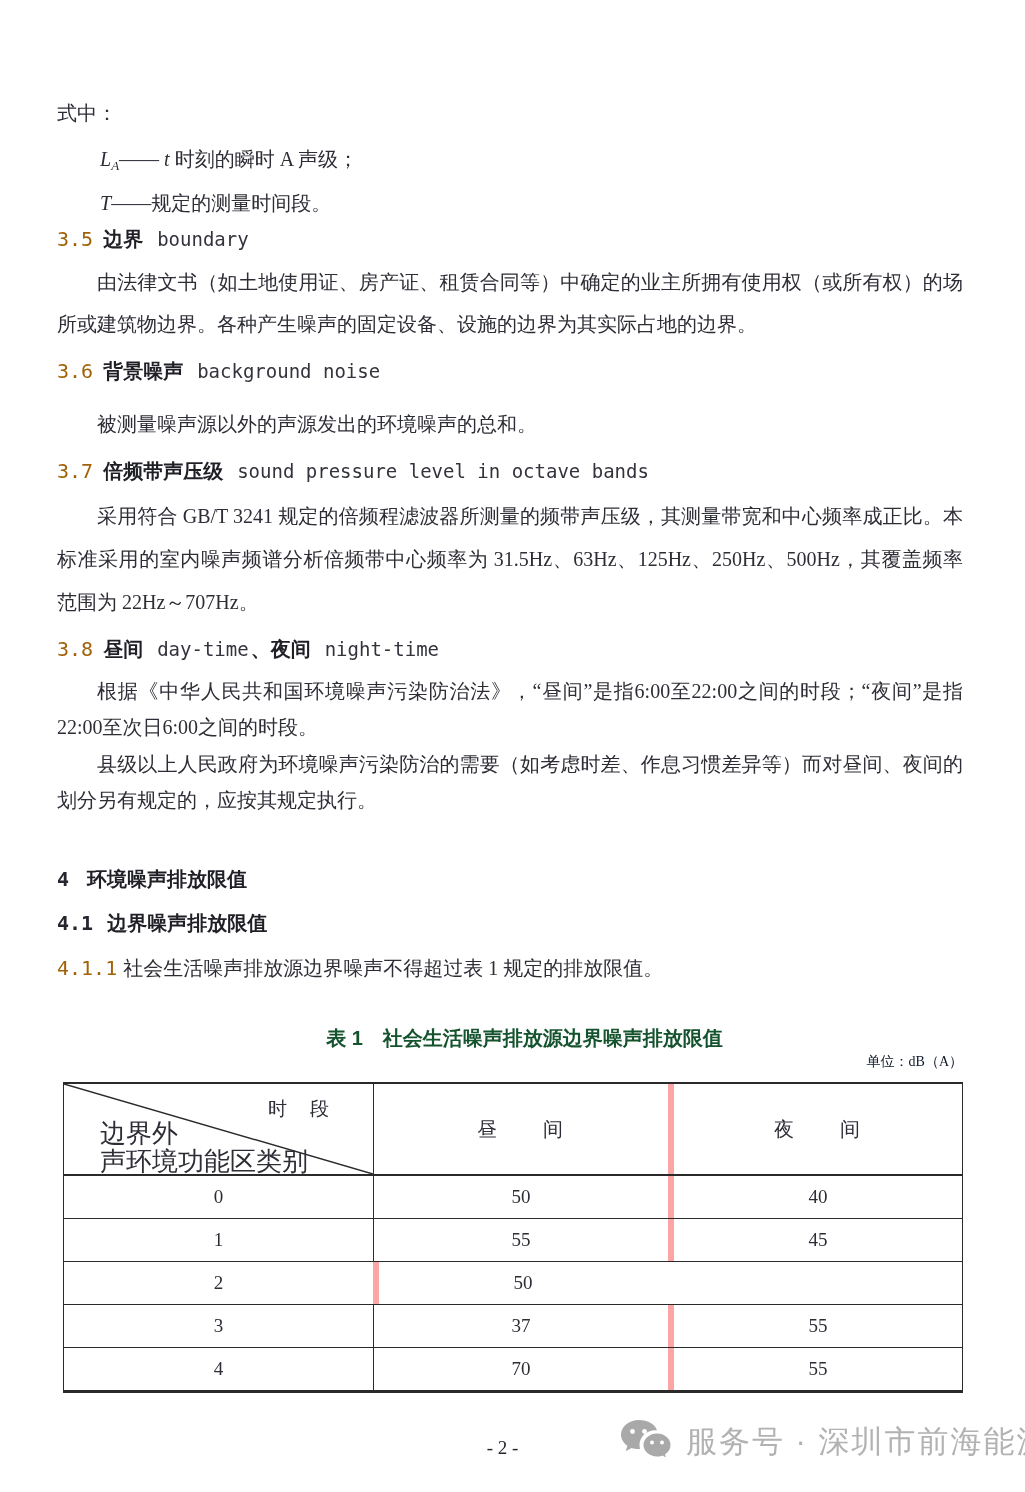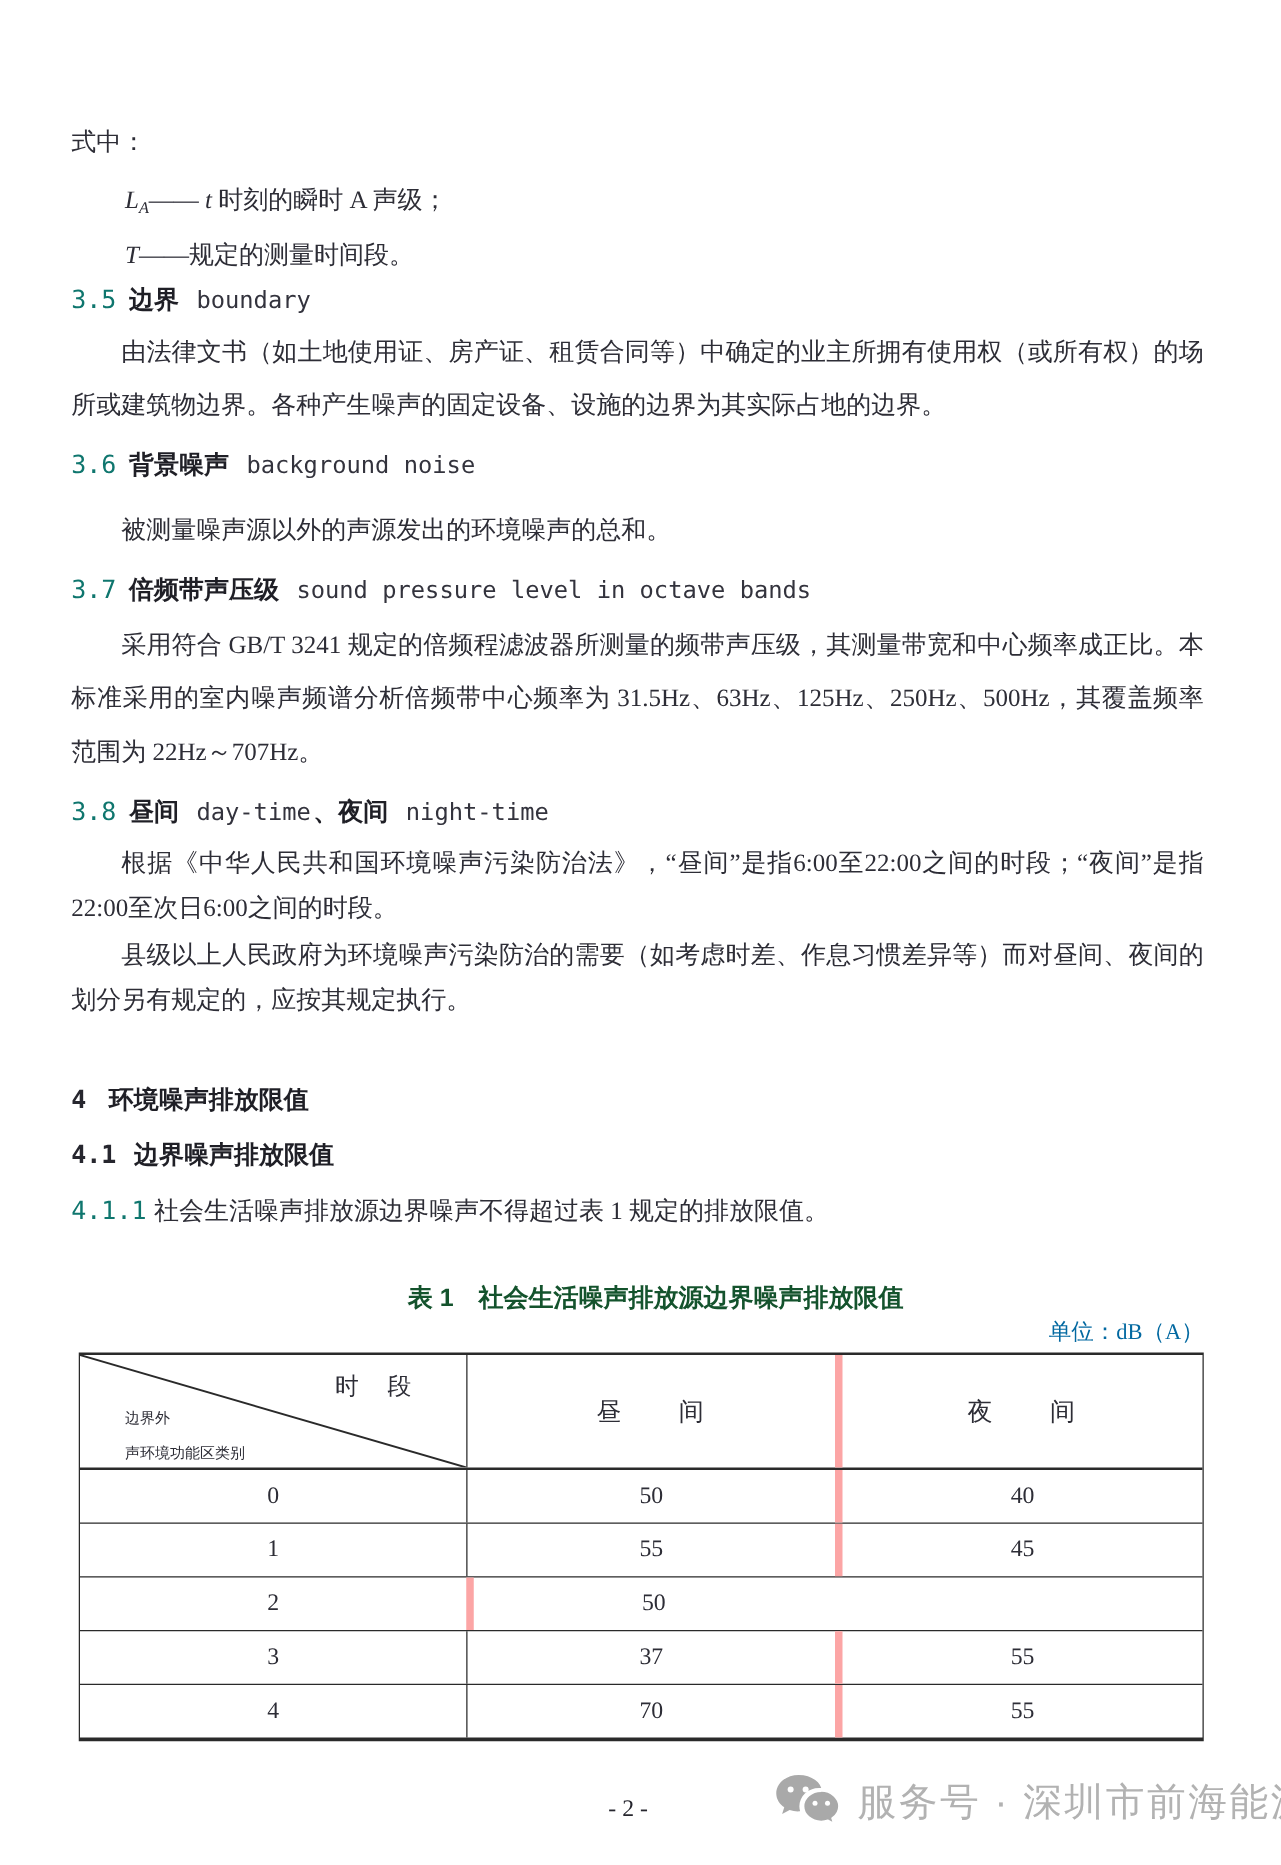--- a/index.html
+++ b/index.html
@@ -9,42 +9,42 @@
     color:#2d2d36;
   }
   .abs{position:absolute;}
   .body20{font-size:20px;}
   .para{width:906px;text-align:justify;line-height:42px;font-size:20px;}
   .indent{text-indent:2em;}
   .lh43{line-height:43px;}
   .lh36{line-height:36px;}
   .heading{font-size:20px;white-space:nowrap;}
   .hnum{font-family:"DejaVu Sans Mono","Liberation Mono",monospace;font-weight:bold;color:#26262e;}
-  .hnum-light{font-family:"DejaVu Sans Mono","Liberation Mono",monospace;font-weight:normal;color:#0f766e;}
+  .hnum-light{font-family:"DejaVu Sans Mono","Liberation Mono",monospace;font-weight:normal;color:#a16207;}
   .hzh{font-family:"Liberation Sans","DejaVu Sans",sans-serif;font-weight:bold;color:#1f1f26;margin-left:10px;}
   .hen{font-family:"DejaVu Sans Mono","Liberation Mono",monospace;font-weight:normal;color:#33333d;margin-left:14px;font-size:19px;}
   .sym{font-style:italic;font-size:20px;}
   .sub{font-style:italic;font-size:13px;vertical-align:-4px;}
   .caption{font-family:"Liberation Sans","DejaVu Sans",sans-serif;font-weight:bold;font-size:20px;
            width:1025px;text-align:center;color:#14532d;padding-left:12px;}
-  .unit{font-size:18px;width:963px;text-align:right;color:#0369a1;}
+  .unit{font-size:14px;width:963px;text-align:right;color:#0f172a;}
   
   .tbl{left:63px;top:1082px;width:898px;border:1px solid #2a2a2a;border-top-width:2px;border-bottom-width:3px;}
   .trow{display:flex;border-top:1px solid #2a2a2a;height:42px;}
   .trow.hdr{border-top:none;height:90px;}
   .trow.first-data{border-top:2px solid #2a2a2a;}
   .tc{box-sizing:border-box;display:flex;align-items:center;justify-content:center;
       font-size:19px;color:#2d2d36;}
   .c1{width:309px;}
   .c2{width:295px;border-left:1px solid #2a2a2a;}
   .c3{width:294px;border-left:6px solid #fca5a5;}
   .diag{position:relative;overflow:hidden;}
   .diag svg{position:absolute;left:0;top:0;}
   .diag-top{position:absolute;right:42px;top:12px;font-size:19px;letter-spacing:2px;}
-  .diag-bottom{position:absolute;left:36px;top:36px;font-size:12px;line-height:28px;}
+  .diag-bottom{position:absolute;left:36px;top:36px;font-size:26px;line-height:28px;}
   .hdr-label{letter-spacing:2px;font-size:20px;}
   
   .pageno{left:0;top:1437px;width:1005px;text-align:center;font-size:19px;color:#26262e;}
   .watermark{left:618px;top:1416px;display:flex;align-items:center;gap:10px;}
   .wm-text{font-family:"Liberation Sans","DejaVu Sans",sans-serif;font-size:31px;color:#b2b2b2;letter-spacing:2px;white-space:nowrap;}
 </style>
 </head>
 <body>
 
 <div class="abs body20" style="left:57px;top:100px;">式中：</div>

